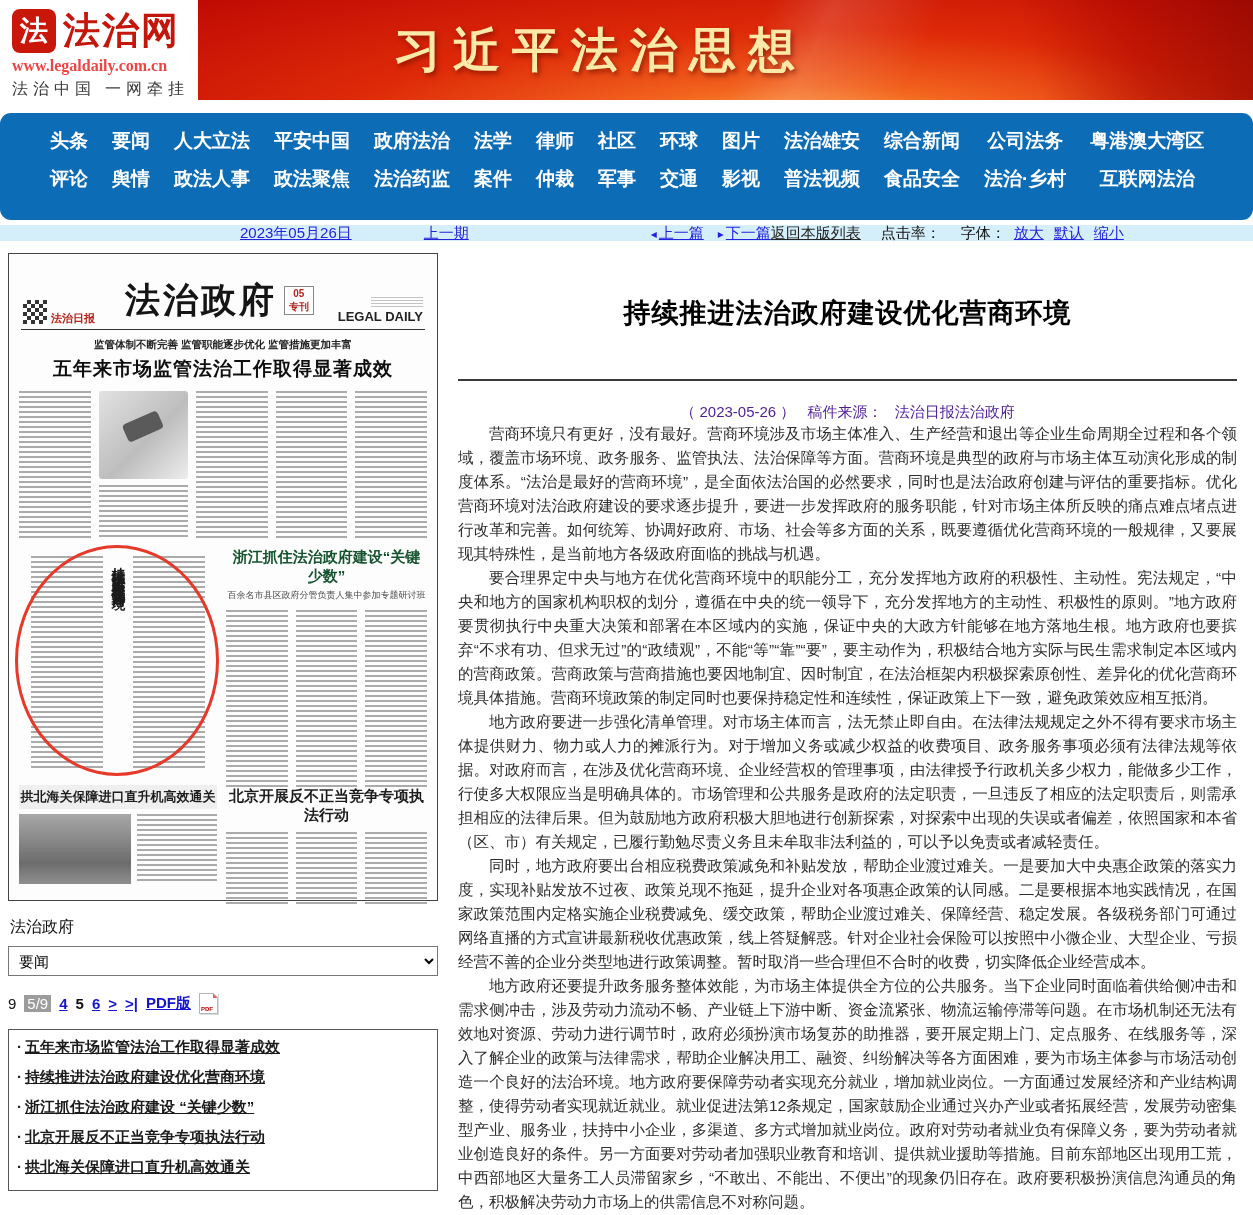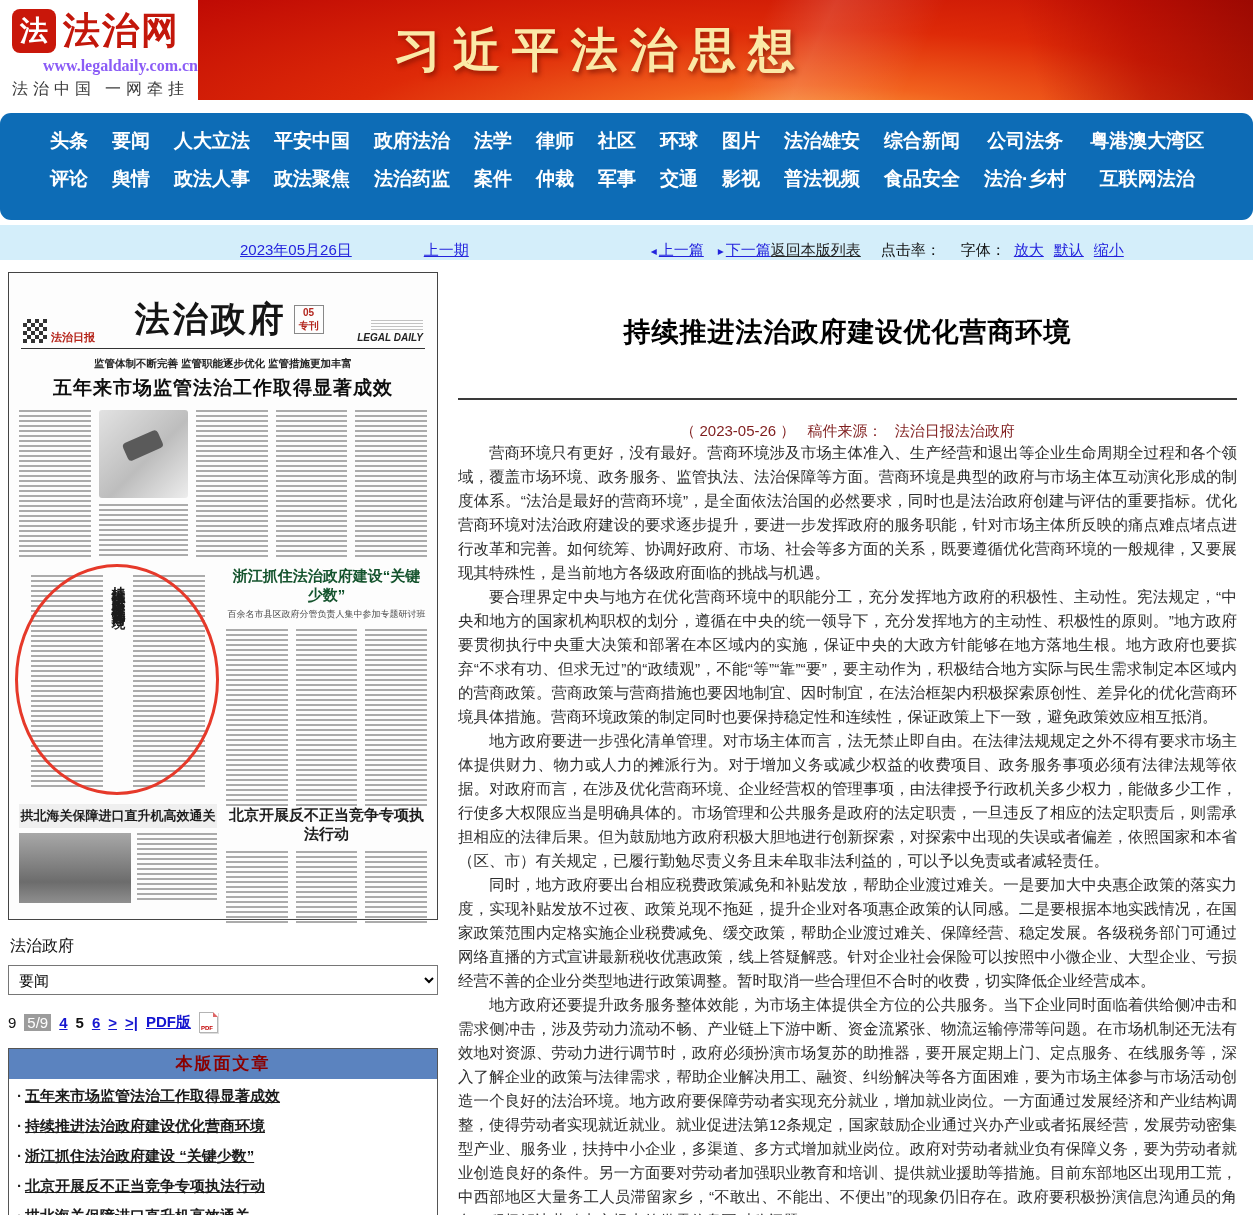--- a/index.html
+++ b/index.html
@@ -4,58 +4,58 @@
 <style>
   html,body{margin:0;padding:0;}
   body{width:1253px;height:1215px;background:#fff;font-family:"Liberation Sans","DejaVu Sans",sans-serif;overflow:hidden;}
 
   
   .header{height:100px;display:flex;}
   .logo{width:198px;flex:none;padding:6px 0 0 12px;box-sizing:border-box;background:#fff;}
   .logo-top{display:flex;align-items:center;gap:7px;}
   .seal{width:44px;height:44px;background:#c9170a;border-radius:8px;color:#fff;font-size:28px;text-align:center;line-height:44px;font-family:"Liberation Serif","DejaVu Serif",serif;font-weight:bold;}
   .sitename{font-size:37px;color:#c3170b;font-weight:bold;font-family:"Liberation Serif","DejaVu Serif",serif;letter-spacing:2px;}
-  .url{font-family:"Liberation Serif","DejaVu Serif",serif;font-weight:bold;font-size:16px;color:#8b5cf6;margin-top:1px;text-align:right;}
+  .url{font-family:"Liberation Serif","DejaVu Serif",serif;font-weight:bold;font-size:16px;color:#ef4444;margin-top:1px;}
   .slogan{font-family:"Liberation Serif","DejaVu Serif",serif;font-size:16px;color:#3a3a3a;letter-spacing:5px;margin-top:4px;}
   .banner{flex:1;position:relative;overflow:hidden;display:flex;align-items:center;
     background:radial-gradient(ellipse at 58% 135%, #ffb347 0%, #f2621e 26%, #de2a08 55%, #bf0a04 100%);}
   .banner::before{content:"";position:absolute;inset:0;
     background:linear-gradient(115deg, transparent 52%, rgba(255,255,255,.14) 58%, transparent 68%),
                linear-gradient(75deg, transparent 78%, rgba(160,0,0,.45) 88%, rgba(120,0,0,.55) 100%);}
   .banner-title{position:relative;margin:0 auto;padding-right:250px;color:#fbe9a7;font-size:47px;font-weight:bold;
     font-family:Liberation Mono, monospace;letter-spacing:12px;text-shadow:2px 3px 5px rgba(110,15,0,.65);}
 
   
   .nav{background:#0d6cb6;margin-top:13px;padding:9px 0 22px;border-radius:11px;}
   .nav-table{margin-left:38px;border-collapse:collapse;}
   .nav-table td{color:#fff;font-weight:bold;font-size:19px;padding:6px 12px;text-align:center;white-space:nowrap;cursor:pointer;}
 
   
-  .subnav{background:#d4eefa;height:35px;margin-top:5px;display:flex;align-items:flex-end;font-size:15px;color:#111;}
+  .subnav{background:#d4eefa;height:16px;margin-top:5px;display:flex;align-items:center;font-size:15px;color:#111;}
   .lnk{color:#2323dd;text-decoration:underline;cursor:pointer;}
   .lnk-dark{color:#222;text-decoration:underline;cursor:pointer;}
   .tri{color:#2323dd;font-size:12px;margin-right:2px;text-decoration:none;display:inline-block;}
 
   
   .main{display:flex;padding:12px 8px 0;}
   .leftcol{width:430px;flex:none;}
   .rightcol{flex:1;padding:0 8px 0 20px;min-width:0;}
 
   
   .paper{border:1px solid #444;height:648px;background:#fdfdfd;padding:22px 10px 6px;box-sizing:border-box;}
   .masthead{display:flex;align-items:flex-end;justify-content:space-between;padding:0 4px;height:48px;}
   .mh-left{width:78px;display:flex;gap:4px;align-items:flex-end;}
   .qr{width:24px;height:24px;flex:none;background:repeating-conic-gradient(#333 0% 25%, #fff 0% 50%) 0 0/8px 8px;}
   .mh-paper{font-family:"Liberation Serif","DejaVu Serif",serif;color:#b5241a;font-size:11px;font-weight:bold;line-height:1.1;}
   .mh-center{display:flex;align-items:center;gap:7px;}
   .paper-title{font-size:35px;font-weight:bold;letter-spacing:3px;color:#151515;}
   .edition{border:1px solid #888;font-size:10px;padding:1px 4px;color:#b3261e;font-weight:bold;line-height:1.25;text-align:center;}
   .mh-right{text-align:right;}
   .mh-right .tiny{width:52px;height:10px;background:repeating-linear-gradient(#c2c2c2 0 1px, transparent 1px 3px);margin-left:auto;}
-  .legal-daily{font-size:10px;font-weight:bold;color:#222;margin-top:2px;font-style:italic;}
+  .legal-daily{font-size:13px;font-weight:bold;color:#222;margin-top:2px;}
   .mh-rule{border-top:1px solid #333;margin:5px 2px 8px;}
   .kicker{text-align:center;font-size:10.5px;font-weight:bold;color:#222;}
   .headline1{text-align:center;font-size:19px;font-weight:bold;color:#0f0f0f;margin-top:4px;letter-spacing:1px;}
   .fk{flex:1;background:repeating-linear-gradient(#ababab 0 2px, transparent 2px 5px);}
   .cols-top{display:flex;gap:8px;margin-top:9px;height:148px;}
   .illu{flex:1.25;display:flex;flex-direction:column;gap:6px;}
   .illu-img{height:88px;background:linear-gradient(135deg,#e2e2e2,#bdbdbd 55%,#ededed);position:relative;border-radius:3px;}
   .illu-img::after{content:"";position:absolute;left:28%;top:30%;width:42%;height:22%;background:#5a5a5a;border-radius:4px;transform:rotate(-24deg);}
   .mid{display:flex;gap:9px;margin-top:9px;height:228px;}
   .mid-left{width:198px;flex:none;position:relative;box-sizing:border-box;padding:8px 12px;}
@@ -89,21 +89,21 @@
   .artbox-head{background:#5b83bf;color:#8b0000;font-weight:bold;font-size:17px;text-align:center;padding:3px 0 4px;letter-spacing:2px;}
   .artbox ul{margin:0;padding:3px 8px 7px;}
   .artbox li{list-style:none;padding:5px 0 6px;font-size:15px;font-weight:bold;}
   .dot{color:#222;margin-right:3px;font-weight:bold;}
   .art-link{color:#1b1b1b;text-decoration:underline;cursor:pointer;}
 
   
   .art-title{text-align:center;font-size:27px;font-weight:bold;color:#000;margin:42px 0 0;
     font-family:"Liberation Serif","DejaVu Serif",serif;letter-spacing:1px;}
   .title-rule{border:none;border-top:2px solid #3a3a3a;margin:48px 0 0;}
-  .dateline{text-align:center;font-size:15px;color:#7f1d1d;margin-top:22px;}
+  .dateline{text-align:center;font-size:15px;color:#4c1d95;margin-top:22px;}
   .dateline span{margin:0 4px;}
   .author{font-size:15px;color:#111;margin:32px 0 12px 4px;}
   .body p{margin:0;font-size:15.5px;line-height:24px;color:#2e2e2e;text-align:justify;text-indent:2em;}
 </style>
 </head>
 <body>
 
 <div class="header">
   <div class="logo">
     <div class="logo-top">
@@ -259,21 +259,20 @@
       <span class="pg-link">4</span>
       <span class="pg-plain" style="font-weight:bold">5</span>
       <span class="pg-link">6</span>
       <span class="pg-link">&gt;</span>
       <span class="pg-link">&gt;|</span>
       <span class="pg-link">PDF版</span>
       <span class="pdficon"></span>
     </div>
 
     <div class="artbox">
-      <div class="artbox-head">本版面文章</div>
       <ul>
         <li><span class="dot">·</span><span class="art-link">五年来市场监管法治工作取得显著成效</span></li>
         <li><span class="dot">·</span><span class="art-link">持续推进法治政府建设优化营商环境</span></li>
         <li><span class="dot">·</span><span class="art-link">浙江抓住法治政府建设 “关键少数”</span></li>
         <li><span class="dot">·</span><span class="art-link">北京开展反不正当竞争专项执法行动</span></li>
         <li><span class="dot">·</span><span class="art-link">拱北海关保障进口直升机高效通关</span></li>
       </ul>
     </div>
   </div>
 

